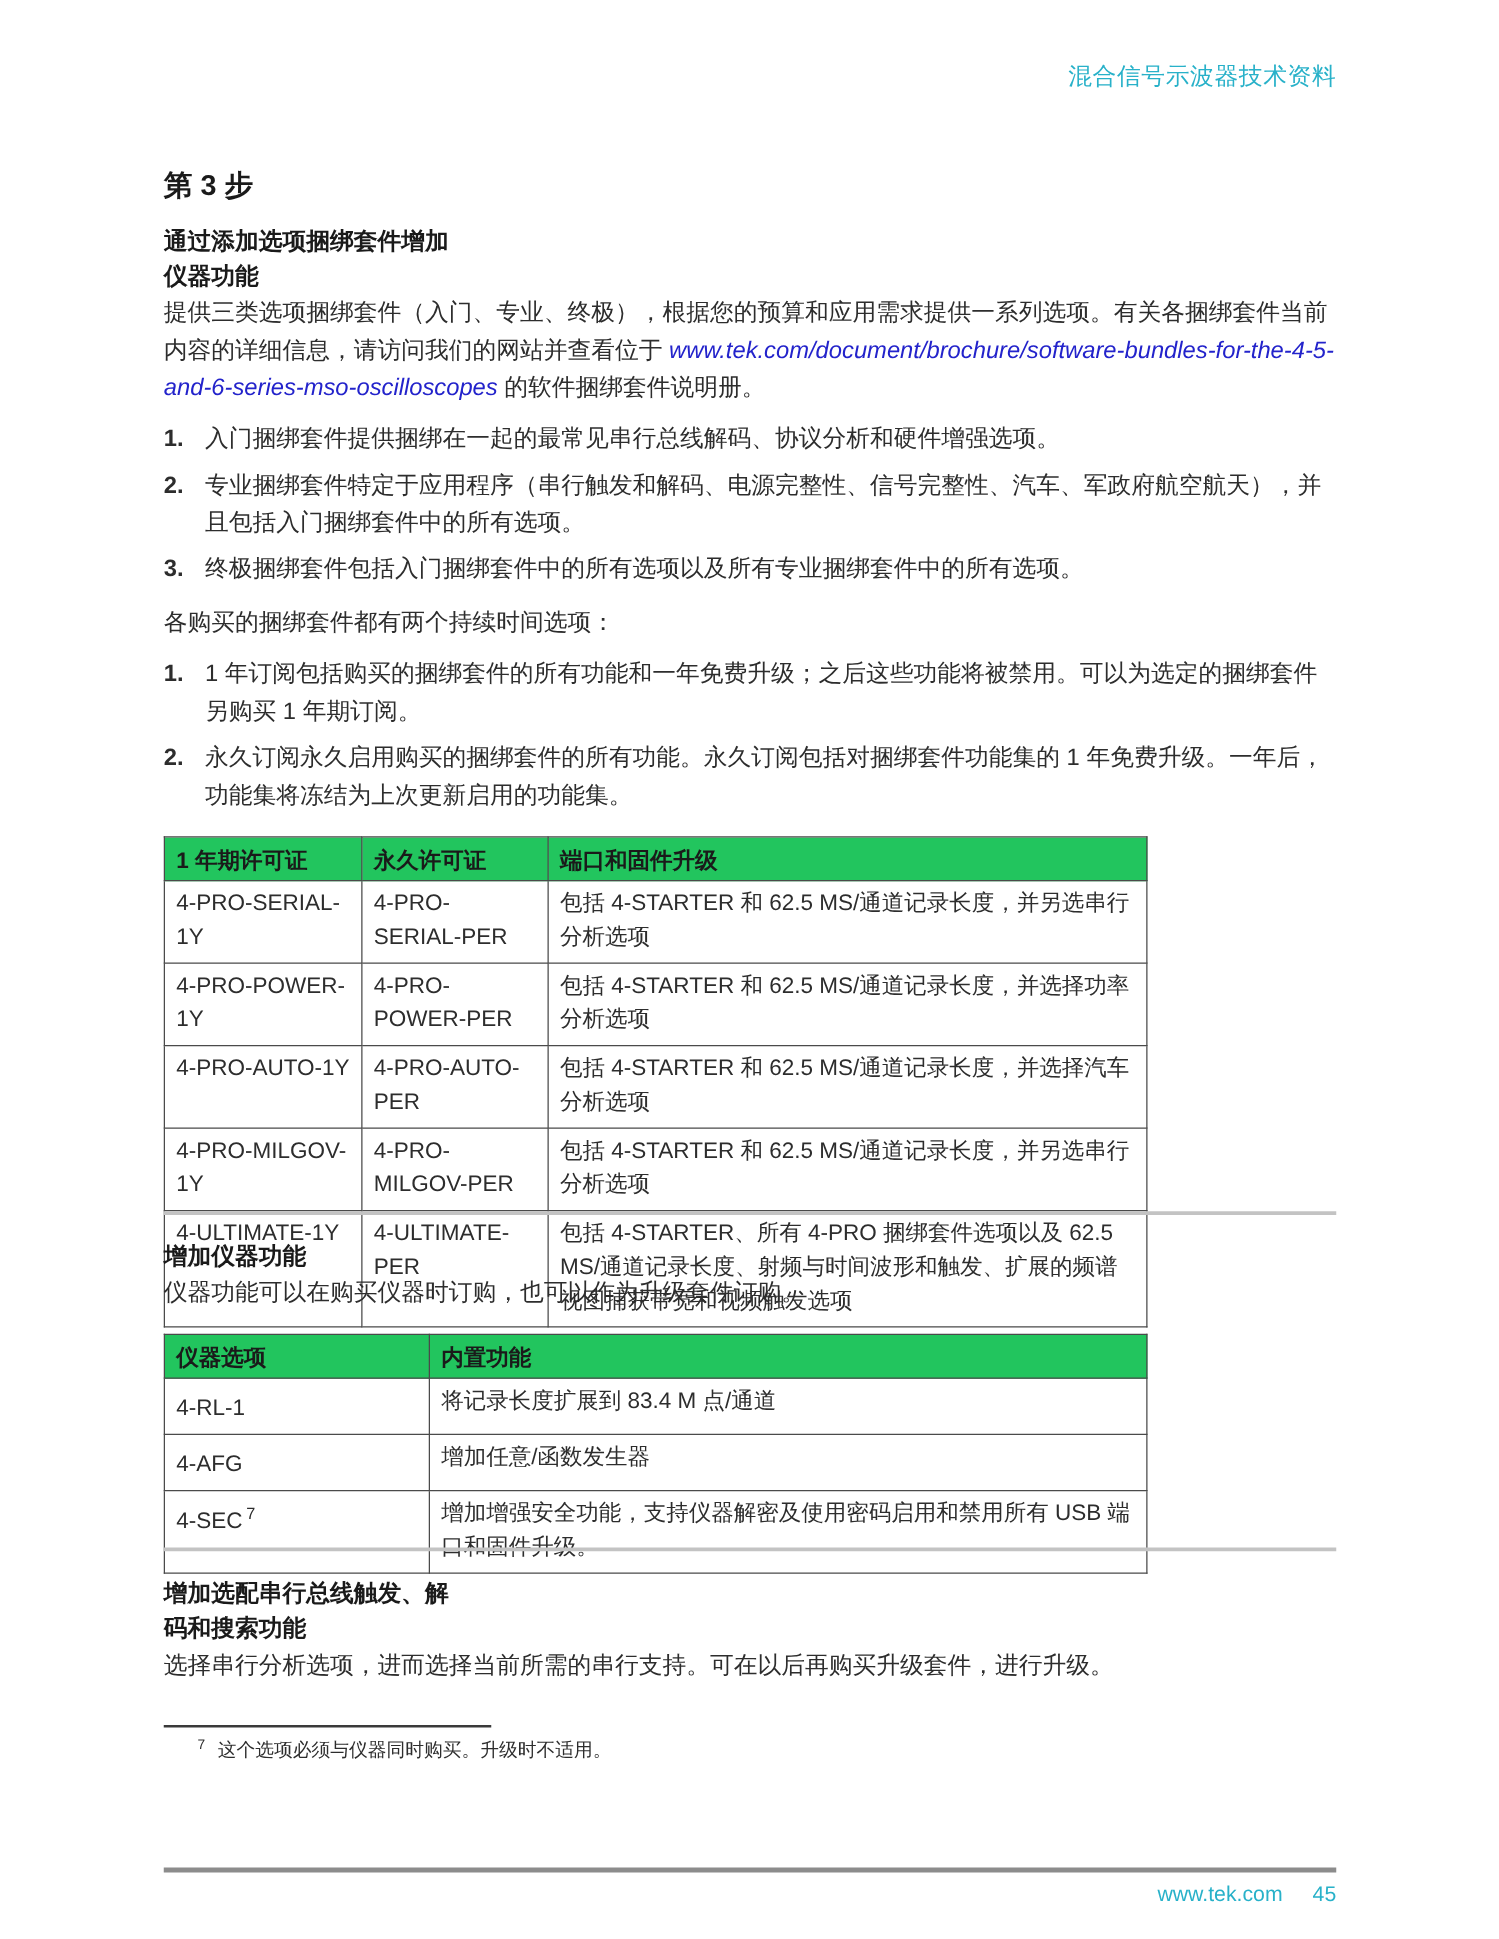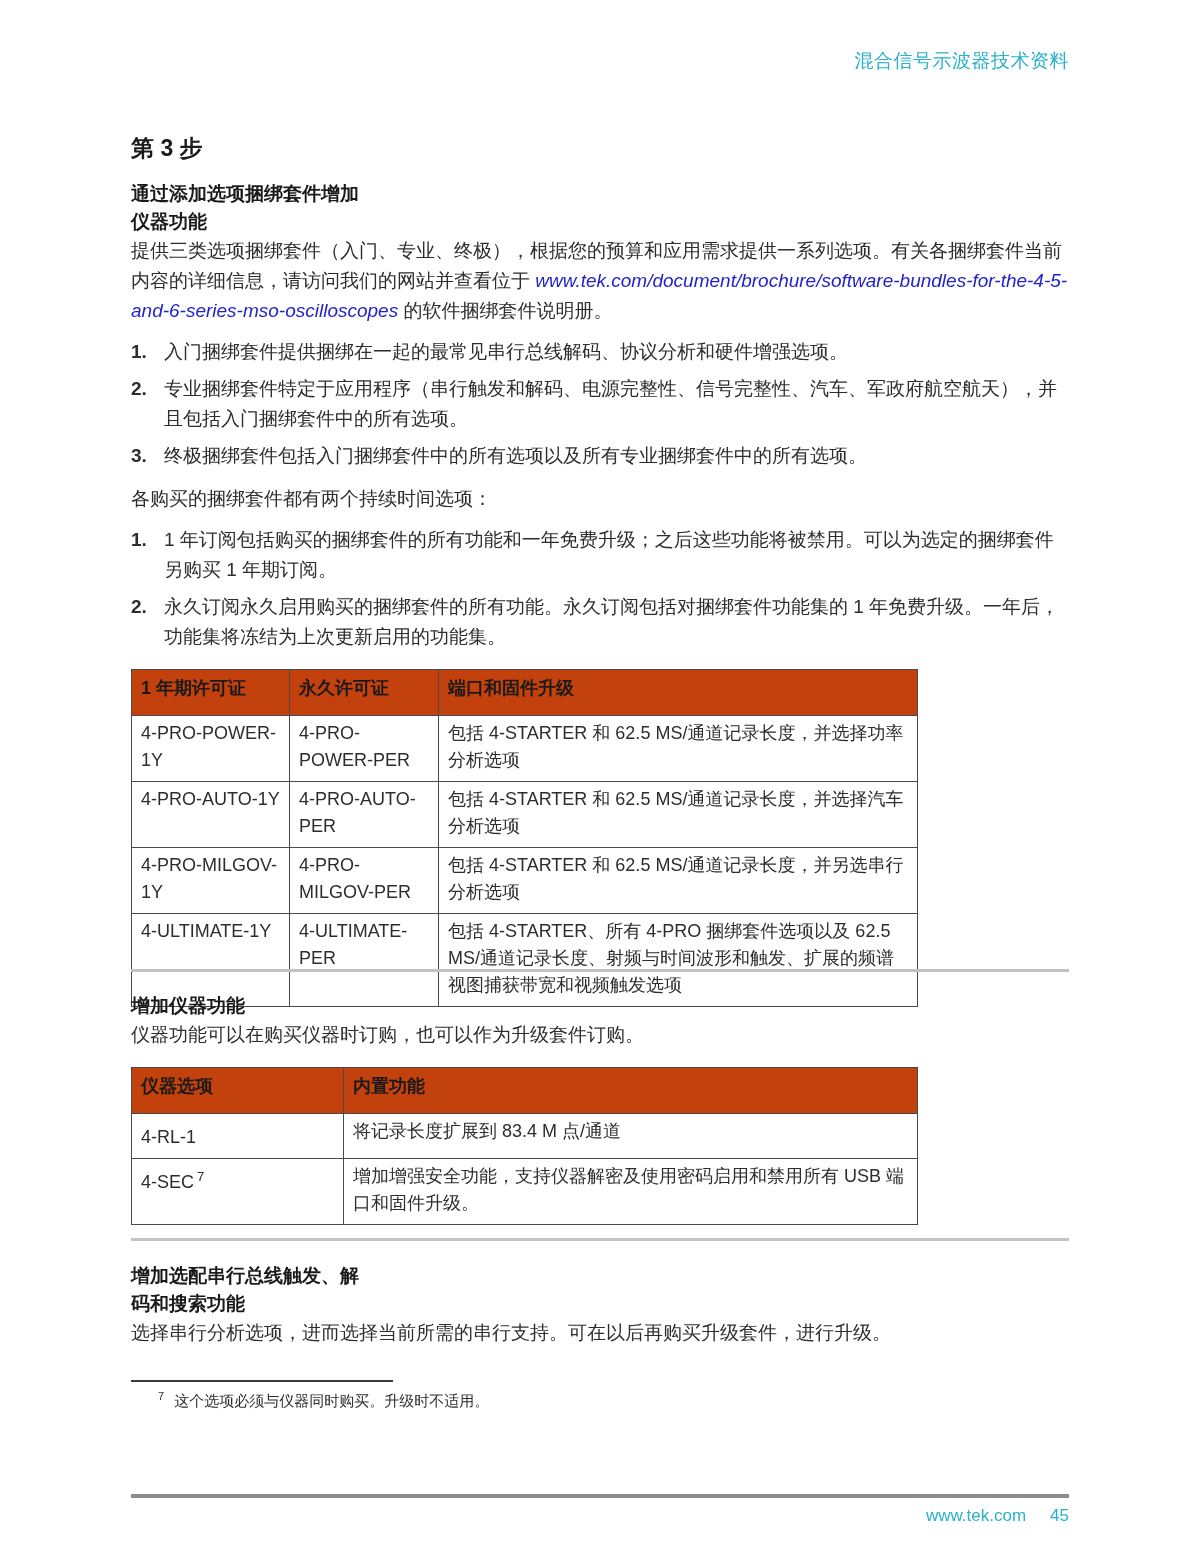--- a/index.html
+++ b/index.html
@@ -54,22 +54,22 @@
   }
   table.doc-table th, table.doc-table td {
     border:1.5px solid #4a4a4a;
     vertical-align:top; text-align:left;
     font-size:18px; line-height:27px;
     padding:4px 9px 7px 9px;
     color:#2d2d2d;
     overflow-wrap:break-word;
   }
   table.doc-table th {
-    background:#c2410c; font-weight:bold; color:#1a1a1a;
-    padding-top:5px; padding-bottom:13px;
+    background:#22c55e; font-weight:bold; color:#1a1a1a;
+    padding-top:5px; padding-bottom:2px;
   }
   table.doc-table sup { font-size:13px; margin-left:3px; }
   
   .divider { position:absolute; left:70px; right:69px; height:3px; background:#c3c3c3; }
   
   .footnote-block { position:absolute; left:70px; right:69px; }
   .footnote-rule { width:262px; height:2px; background:#3a3a3a; margin-bottom:8px; }
   .footnote-text { font-size:15px; color:#2d2d2d; padding-left:27px; }
   .footnote-text sup { font-size:11px; margin-right:10px; }
 </style>
@@ -122,20 +122,25 @@
               <col style="width:479px">
             </colgroup>
           <thead>
             <tr>
               <th>1 年期许可证</th>
               <th>永久许可证</th>
               <th>端口和固件升级</th>
             </tr>
           </thead>
           <tbody>
+            <tr>
+              <td>4-PRO-SERIAL-1Y</td>
+              <td>4-PRO-SERIAL-PER</td>
+              <td>包括 4-STARTER 和 62.5 MS/通道记录长度，并另选串行分析选项</td>
+            </tr>
             <tr>
               <td>4-PRO-POWER-1Y</td>
               <td>4-PRO-POWER-PER</td>
               <td>包括 4-STARTER 和 62.5 MS/通道记录长度，并选择功率分析选项</td>
             </tr>
             <tr>
               <td>4-PRO-AUTO-1Y</td>
               <td>4-PRO-AUTO-PER</td>
               <td>包括 4-STARTER 和 62.5 MS/通道记录长度，并选择汽车分析选项</td>
             </tr>
@@ -172,20 +177,24 @@
               <th>仪器选项</th>
               <th>内置功能</th>
             </tr>
           </thead>
           <tbody>
             <tr>
               <td><span>4-RL-1</span><sup></sup></td>
               <td>将记录长度扩展到 83.4 M 点/通道</td>
             </tr>
             <tr>
+              <td><span>4-AFG</span><sup></sup></td>
+              <td>增加任意/函数发生器</td>
+            </tr>
+            <tr>
               <td><span>4-SEC</span><sup>7</sup></td>
               <td>增加增强安全功能，支持仪器解密及使用密码启用和禁用所有 USB 端口和固件升级。</td>
             </tr>
           </tbody>
         </table>
       </div>
     </div>
   </div>
 
   <div class="divider" style="top:1238px;"></div>

